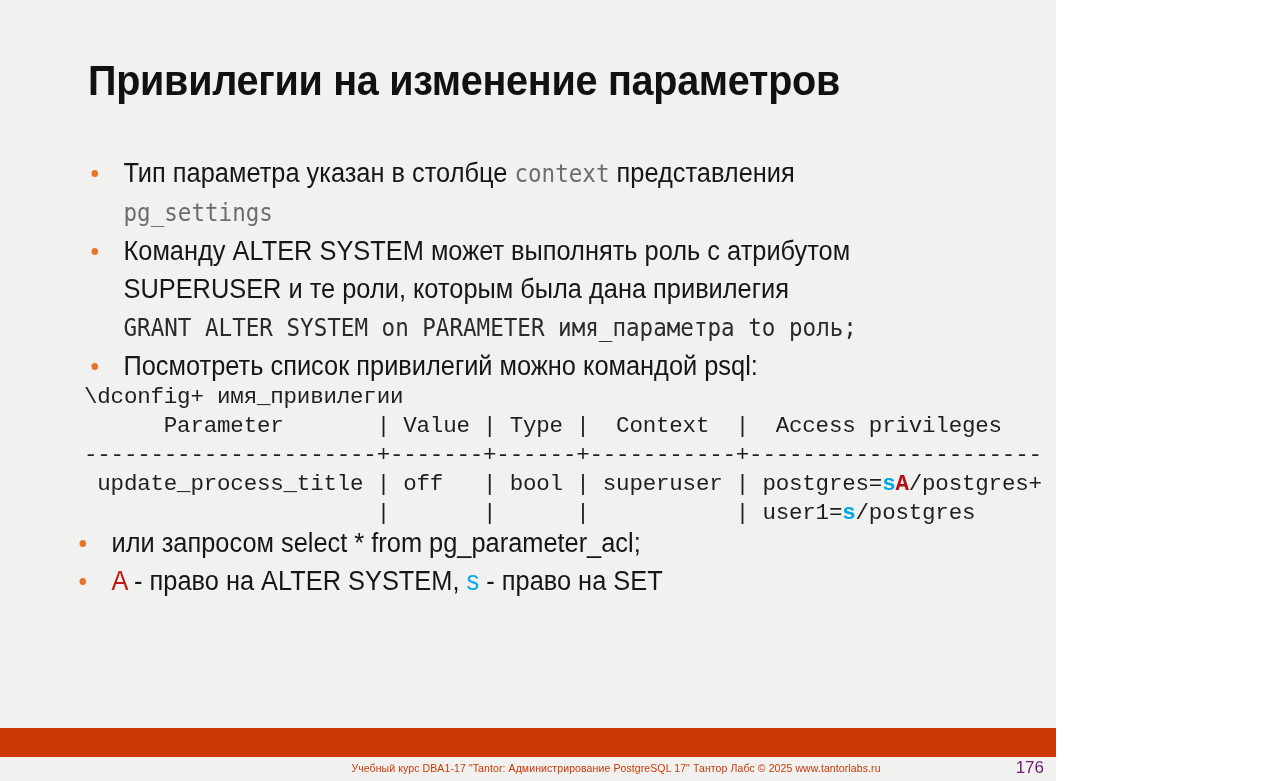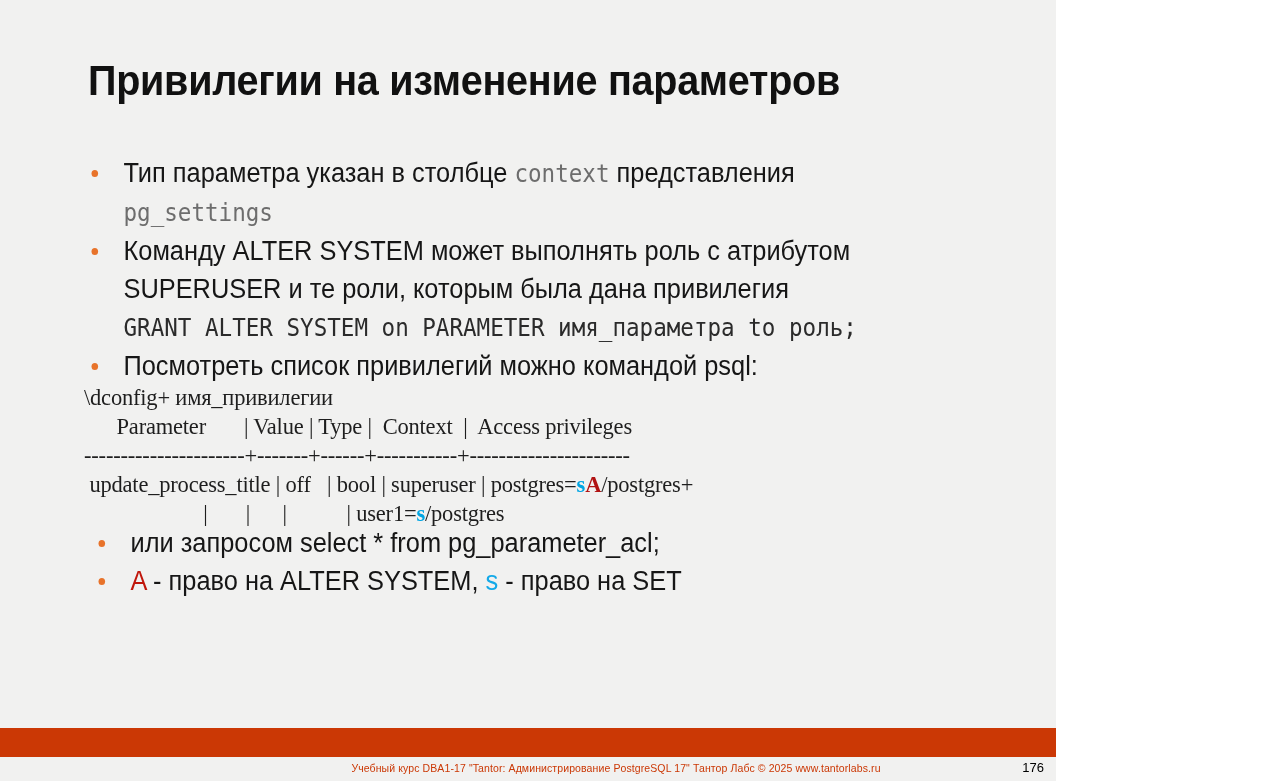--- a/index.html
+++ b/index.html
@@ -86,33 +86,33 @@
     font-family: "DejaVu Sans Mono", "Liberation Mono", monospace;
     font-size: 24px;
     color: #6d6d6d;
   }
 
   
   .codeblock {
     position: absolute;
     left: 84px;
     top: 383px;
-    font-family: Liberation Serif, serif;
+    font-family: Liberation Mono, monospace;
     font-size: 22.5px;
     line-height: 29px;
     color: #1e1e1e;
     white-space: pre;
     letter-spacing: -0.2px;
   }
   .codeblock .s-priv { color: #00a5e3; font-weight: bold; }
   .codeblock .a-priv { color: #b11212; font-weight: bold; }
 
   .tail {
     position: absolute;
-    left: 91px;
+    left: 72px;
     top: 524px;
     width: 1120px;
   }
   .priv-A { color: #c0160b; }
   .priv-s { color: #13a9e8; }
 
   
   .footer-bar {
     position: absolute;
     left: 0;
@@ -137,23 +137,23 @@
     text-align: center;
     font-size: 10.5px;
     line-height: 16px;
     color: #cb3805;
     letter-spacing: 0.1px;
   }
   .page-num {
     position: absolute;
     right: 12px;
     top: 758px;
-    font-size: 13px;
+    font-size: 17px;
     line-height: 20px;
-    color: #000000;
+    color: #701a75;
   }
 
   
   .logo {
     position: absolute;
     left: 1139px;
     top: 722px;
     width: 112px;
     height: 46px;
   }

